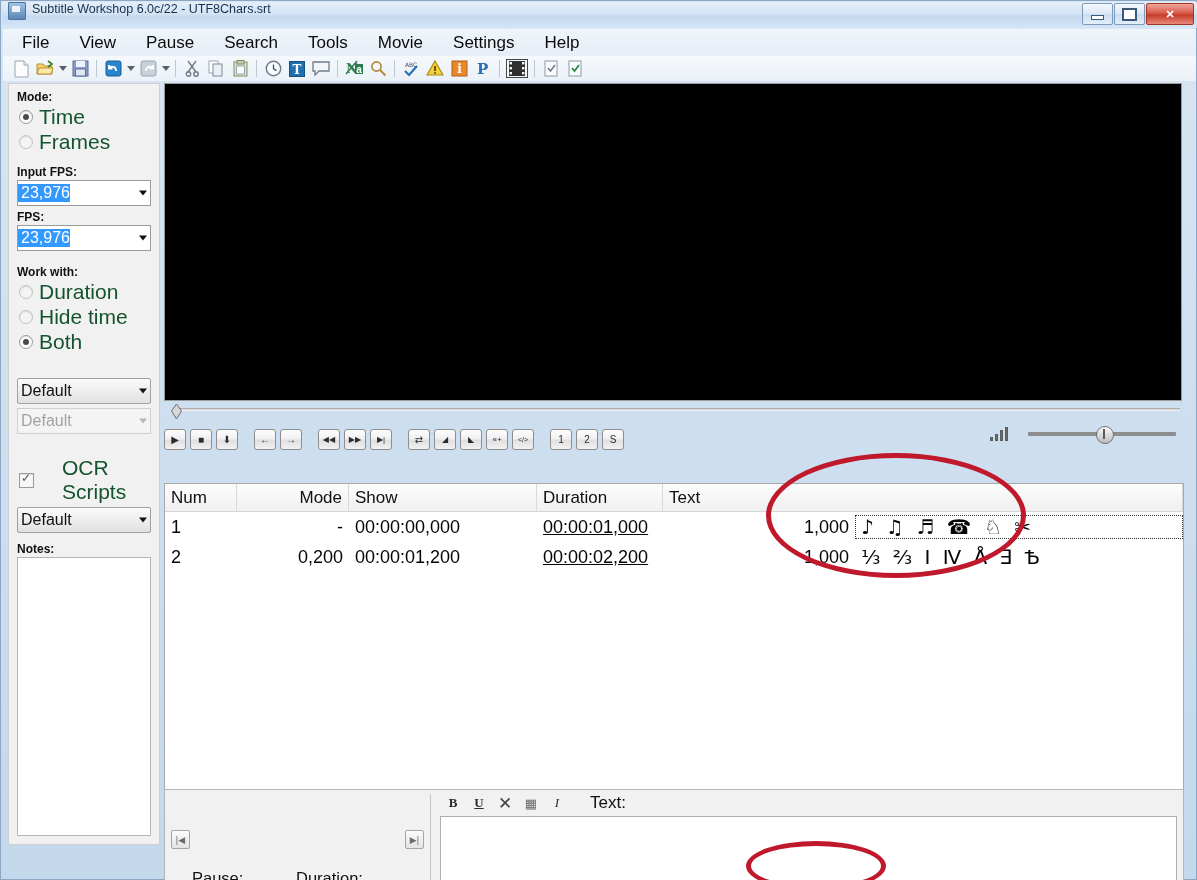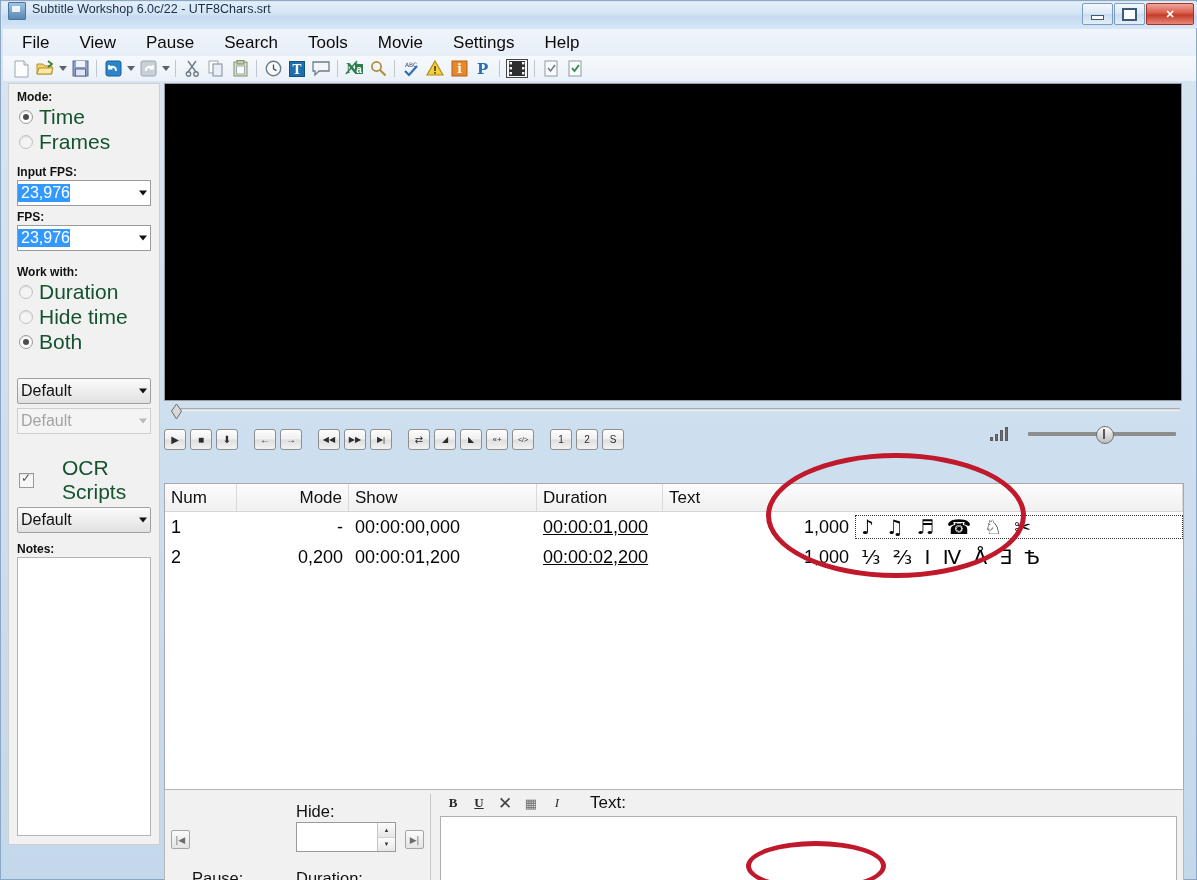--- a/index.html
+++ b/index.html
@@ -590,30 +590,20 @@
       </div>
     </div>
 
     <div id="editor">
       <div id="ed-left">
 
         <div class="sidebtn" style="left:6px; top:40px">|◀</div>
         <div class="sidebtn" style="left:240px; top:40px">▶|</div>
 
 
-        <div class="fld-group" style="left:131px; top:12px">
-          <span class="fld-label">Hide:</span>
-          <div class="spin">
-            <div class="inp"></div>
-            <div class="btns">
-                <span>▲</span>
-                <span>▼</span>
-              </div>
-          </div>
-        </div>
 
         <div class="fld-group" style="left:27px; top:79px">
           <span class="fld-label">Pause:</span>
 
         </div>
 
         <div class="fld-group" style="left:131px; top:79px">
           <span class="fld-label">Duration:</span>
 
         </div>

